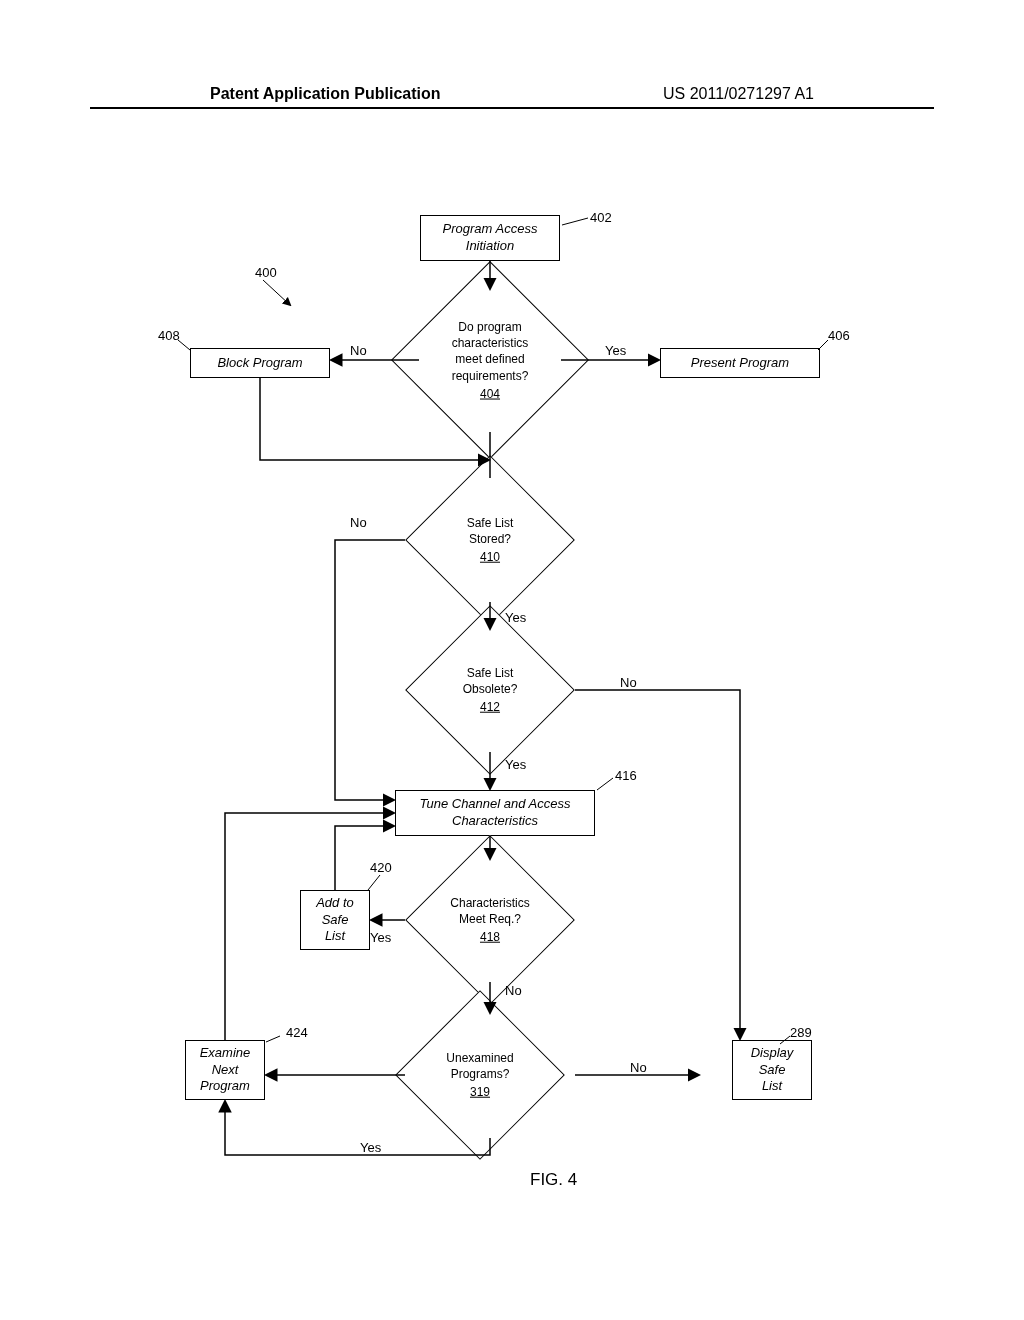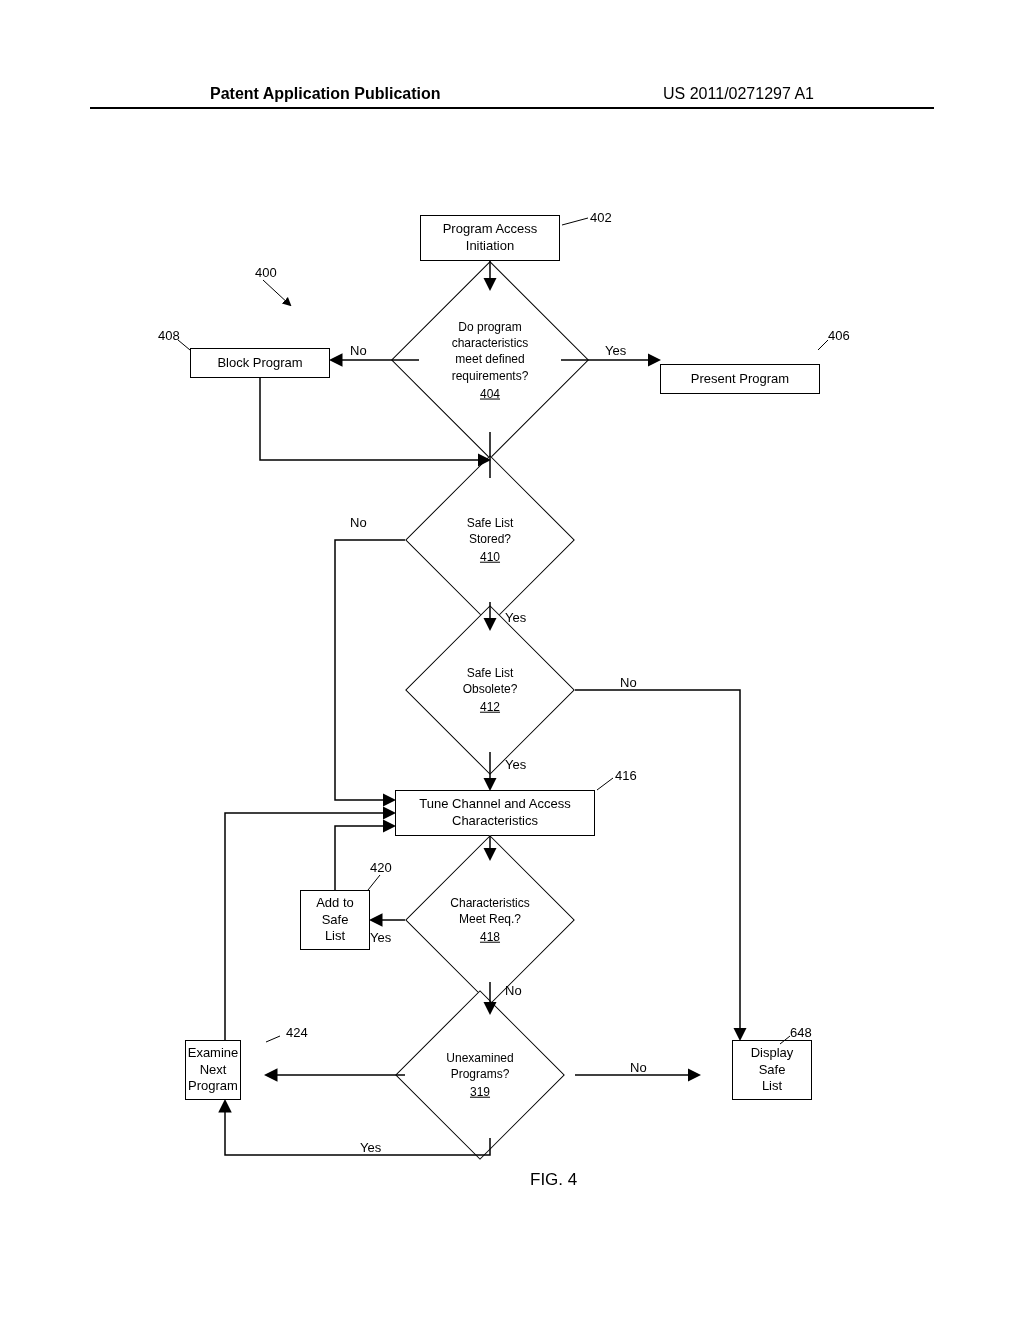--- a/index.html
+++ b/index.html
@@ -35,20 +35,21 @@
     position: absolute;
     border: 1.5px solid #000;
     background: #fff;
     display: flex;
     align-items: center;
     justify-content: center;
     text-align: center;
     font-size: 13px;
     line-height: 1.3;
     padding: 6px;
+    font-style: italic;
   }
   .diamond-wrap {
     position: absolute;
   }
   .diamond {
     position: absolute;
     width: 100%;
     height: 100%;
     transform: rotate(45deg);
     border: 1.5px solid #000;
@@ -107,21 +108,21 @@
     <div class="diamond"></div>
     <div class="diamond-text">
       <span style="white-space:pre-line;">Do program
 characteristics
 meet defined
 requirements?</span><br>
       <span class="ref-num">404</span>
     </div>
   </div>
 
-  <div class="box" style="left:660px; top:204px; width:160px; height:30px;justify-content:center;">
+  <div class="box" style="left:660px; top:188px; width:160px; height:30px;justify-content:center;">
     <span>Present Program</span>
   </div>
   <div class="label" style="left:828px; top:168px;">406</div>
 
   <div class="box" style="left:190px; top:188px; width:140px; height:30px;">
     <span>Block Program</span>
   </div>
   <div class="label" style="left:158px; top:168px;">408</div>
 
   <div class="label" style="left:605px; top:183px;">Yes</div>
@@ -177,33 +178,33 @@
     <div class="diamond"></div>
     <div class="diamond-text">
       <span style="white-space:pre-line;">Unexamined
 Programs?</span><br>
       <span class="ref-num">319</span>
     </div>
   </div>
   <div class="label" style="left:630px; top:900px;">No</div>
   <div class="label" style="left:360px; top:980px;">Yes</div>
 
-  <div class="box" style="left:185px; top:880px; width:56px; height:60px;">
+  <div class="box" style="left:185px; top:880px; width:80px; height:60px;">
     <span style="white-space:pre-line;">Examine
 Next
 Program</span>
   </div>
   <div class="label" style="left:286px; top:865px;">424</div>
 
   <div class="box" style="left:700px; top:880px; width:80px; height:60px;margin-left:32px;">
     <span style="white-space:pre-line;">Display
 Safe
 List</span>
   </div>
-  <div class="label" style="left:790px; top:865px;">648</div>
+  <div class="label" style="left:790px; top:865px;">289</div>
 
   <div class="fig-label" style="left:530px; top:1010px;">FIG. 4</div>
 
   <svg class="connectors">
     <defs>
       <marker id="arrow" markerWidth="9" markerHeight="9" refX="7" refY="4.5" orient="auto">
         <path d="M0,0 L9,4.5 L0,9 Z" fill="#000"></path>
       </marker>
     </defs>
 

